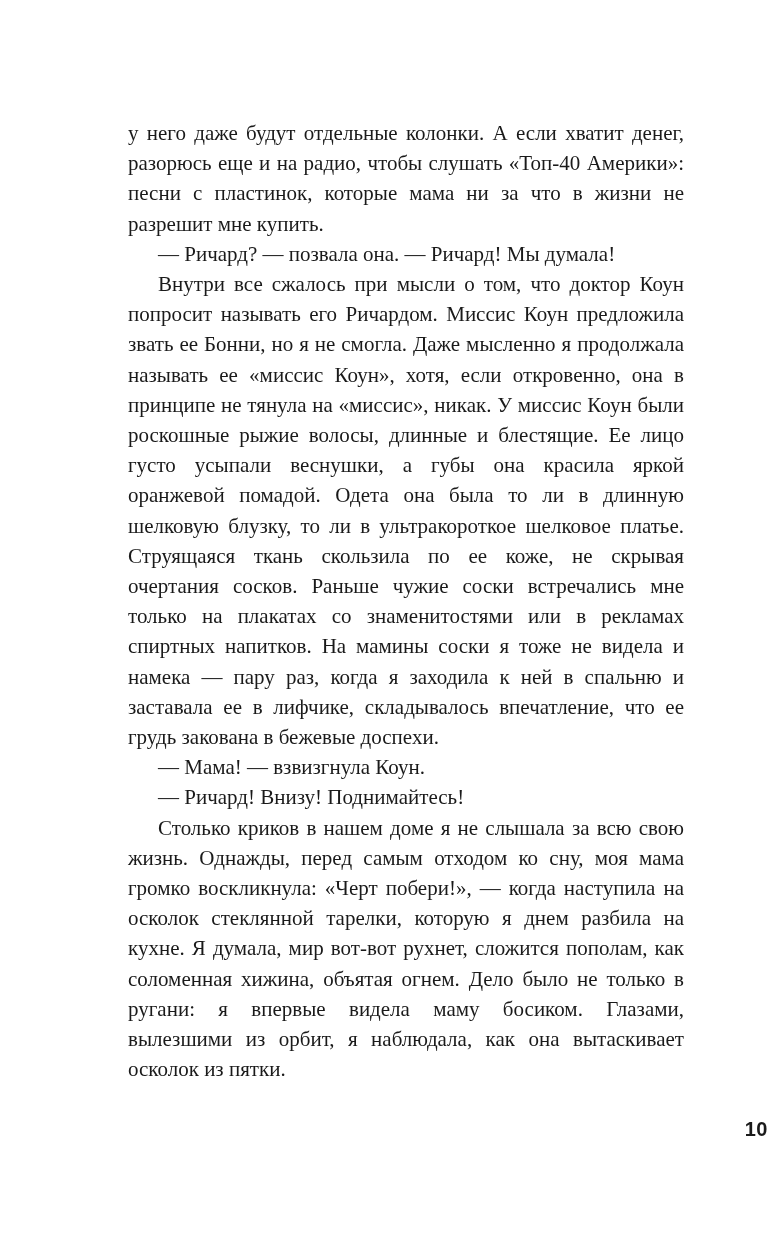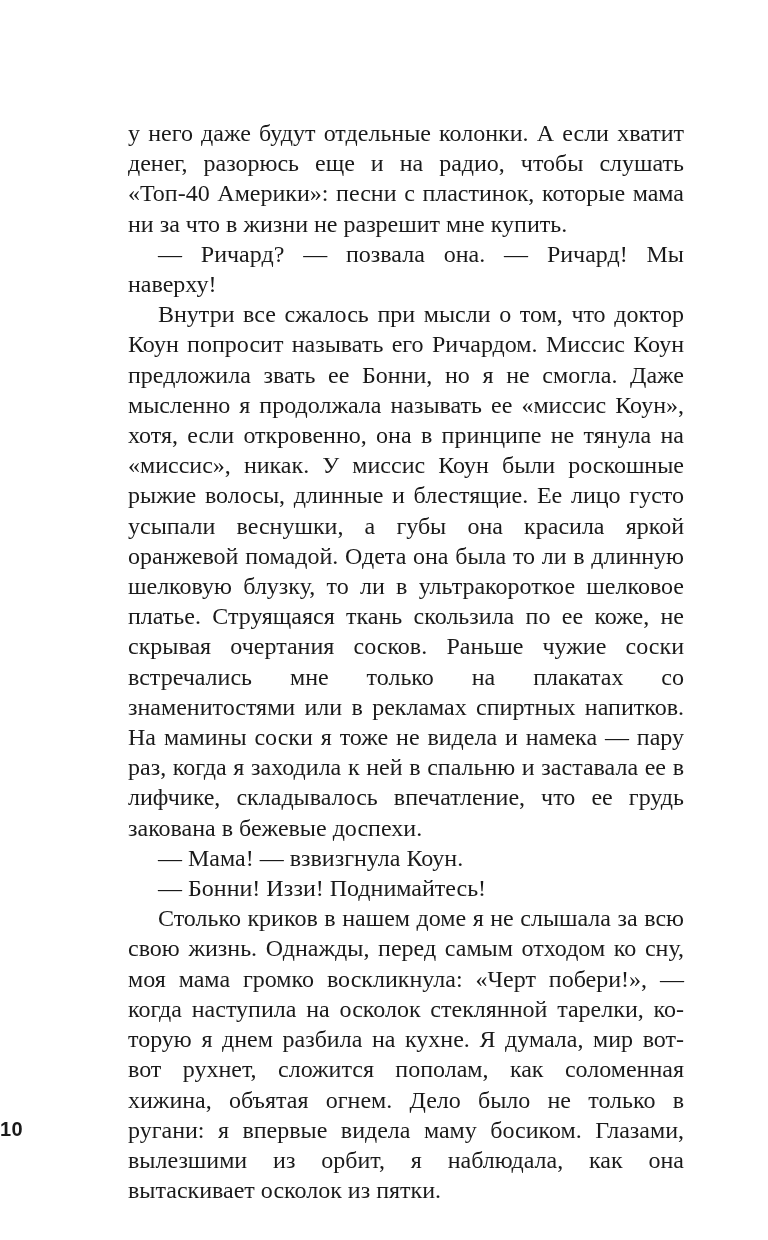--- a/index.html
+++ b/index.html
@@ -21,51 +21,51 @@
     box-sizing: border-box;
   }
   .text-block {
     position: absolute;
     left: 128px;
     top: 118px;
     width: 556px;
   }
   p.para {
     margin: 0;
-    font-size: 24px;
+    font-size: 21px;
     line-height: 30.2px;
     text-align: justify;
     text-indent: 0;
     hyphens: manual;
   }
   p.para.indent {
     text-indent: 30px;
   }
   .page-number {
     position: absolute;
-    left: 0;
+    left: 16px;
     right: 0;
     top: 1118px;
-    text-align: left;
+    text-align: right;
     font-size: 20px;
     font-family: "Liberation Sans", sans-serif;
     color: #1a1a1a;
     font-weight: 600;
     letter-spacing: 0.5px;
   }
 </style>
 </head>
 <body>
 
 <div class="page">
 
   <div class="text-block">
     <p class="para">у него даже будут отдельные колонки. А если хватит денег, разорюсь еще и на радио, чтобы слушать «Топ-40 Аме­рики»: песни с пластинок, которые мама ни за что в жизни не разрешит мне купить.</p>
-    <p class="para indent">— Ричард? — позвала она. — Ричард! Мы наверху!</p>
+    <p class="para indent">— Ричард? — позвала она. — Ричард! Мы думала!</p>
     <p class="para indent">Внутри все сжалось при мысли о том, что доктор Коун попросит называть его Ричардом. Миссис Коун предло­жила звать ее Бонни, но я не смогла. Даже мысленно я продолжала называть ее «миссис Коун», хотя, если от­кровенно, она в принципе не тянула на «миссис», никак. У миссис Коун были роскошные рыжие волосы, длинные и блестящие. Ее лицо густо усыпали веснушки, а губы она красила яркой оранжевой помадой. Одета она была то ли в длинную шелковую блузку, то ли в ультракороткое шелковое платье. Струящаяся ткань скользила по ее коже, не скрывая очертания сосков. Раньше чужие соски встре­чались мне только на плакатах со знаменитостями или в рекламах спиртных напитков. На мамины соски я тоже не видела и намека — пару раз, когда я заходила к ней в спальню и заставала ее в лифчике, складывалось впе­чатление, что ее грудь закована в бежевые доспехи.</p>
     <p class="para indent">— Мама! — взвизгнула Коун.</p>
-    <p class="para indent">— Бонни! Иззи! Поднимайтесь!</p>
+    <p class="para indent">— Ричард! Внизу! Поднимайтесь!</p>
     <p class="para indent">Столько криков в нашем доме я не слышала за всю свою жизнь. Однажды, перед самым отходом ко сну, моя мама громко воскликнула: «Черт побери!», — когда наступила на осколок стеклянной тарелки, ко­торую я днем разбила на кухне. Я думала, мир вот-вот рухнет, сложится пополам, как соломенная хижина, объятая огнем. Дело было не только в ругани: я впервые видела маму босиком. Глазами, вылезшими из орбит, я наблюдала, как она вытаскивает осколок из пятки.</p>
   </div>
 
   <div class="page-number">10</div>
 
 </div>
 
 </body></html>

